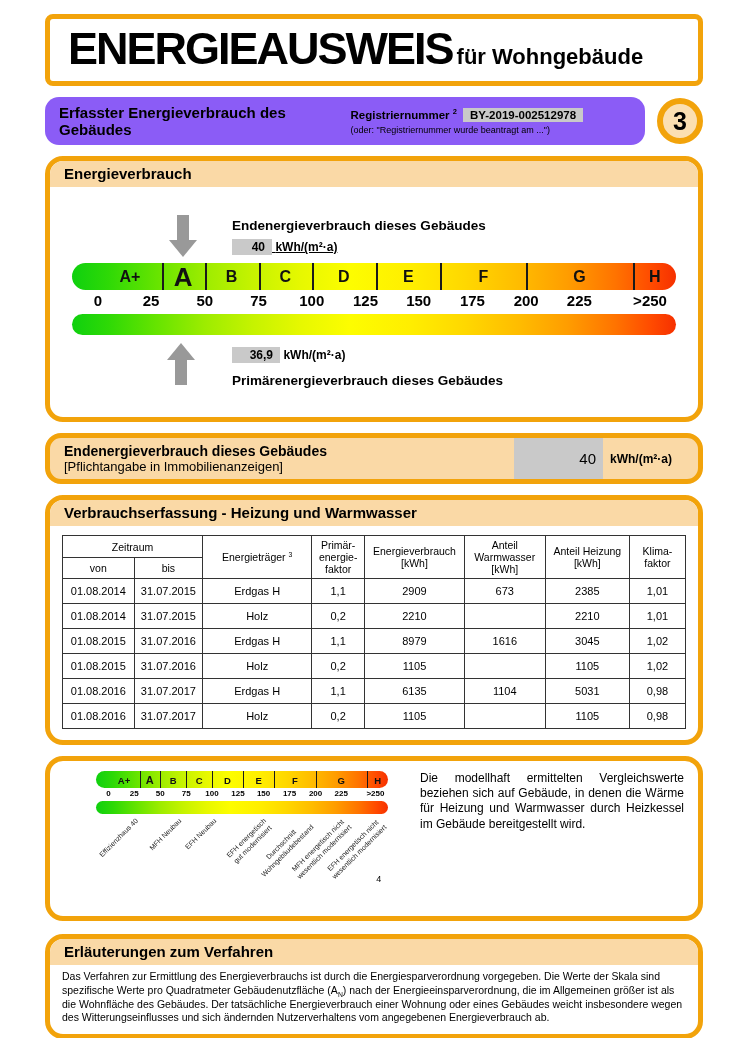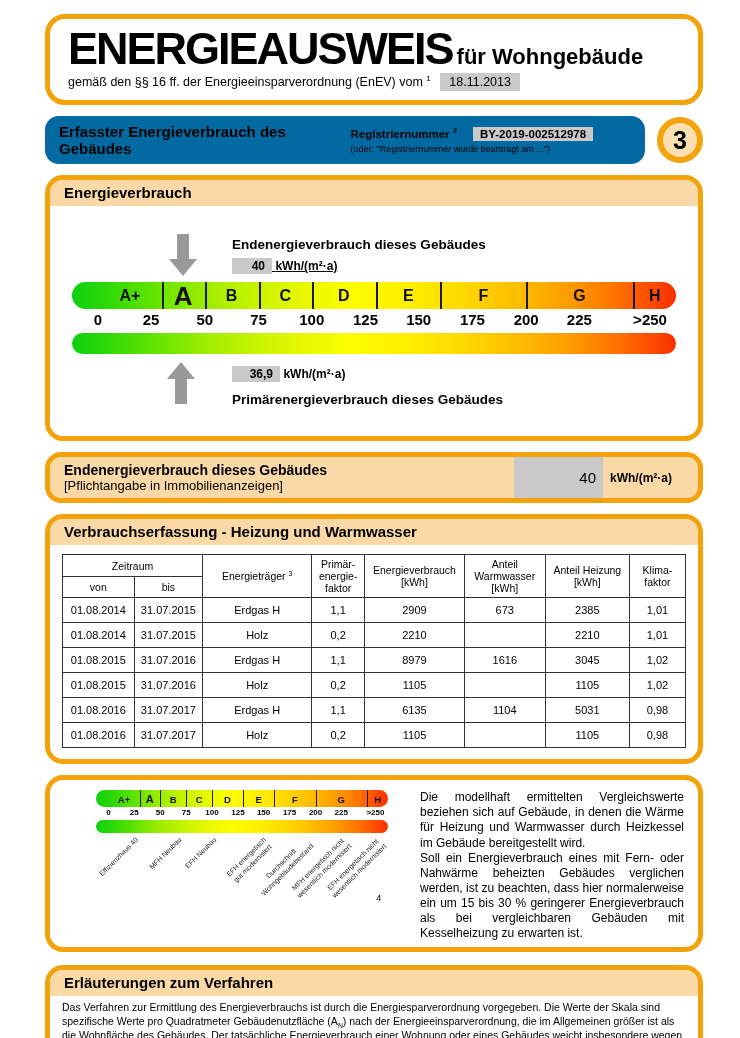--- a/index.html
+++ b/index.html
@@ -9,33 +9,33 @@
   sup{font-size:0.65em;vertical-align:super;line-height:0;}
   sub{font-size:0.65em;vertical-align:sub;line-height:0;}
   .chip{background:#c9c9c9;padding:1px 7px;display:inline-block;}
   .pre{white-space:pre-line;}
 
   
   .obox{border:5px solid #f2a30b;border-radius:18px;background:#fff;overflow:hidden;}
   .strip{background:#fad9a6;padding:4px 14px 5px 14px;font-weight:bold;font-size:15px;}
 
   
-  .header-box{border-radius:20px;padding:6px 18px 9px 18px;}
+  .header-box{border-radius:8px;padding:6px 18px 9px 18px;}
   .main-title{font-size:45px;font-weight:bold;letter-spacing:-2px;line-height:1.05;}
   .title-suffix{font-size:22px;font-weight:bold;margin-left:4px;}
   .law-line{font-size:12.5px;margin-top:1px;}
   .law-line .chip{margin-left:6px;padding:2px 9px;}
 
   
   .bar-row{display:flex;align-items:center;gap:12px;margin-top:11px;}
-  .section-bar{flex:1;background:#0369a1;border-radius:14px;padding:7px 14px;
+  .section-bar{flex:1;background:#8b5cf6;border-radius:14px;padding:7px 14px;
     display:flex;justify-content:space-between;align-items:center;min-height:38px;box-sizing:border-box;}
   .section-bar .s-title{font-weight:bold;font-size:15px;}
   .reg-block{width:292px;}
-  .reg-line1{font-size:11.5px;font-weight:bold;display:flex;align-items:baseline;gap:16px;}
+  .reg-line1{font-size:11.5px;font-weight:bold;display:flex;align-items:baseline;gap:6px;}
   .reg-line2{font-size:9px;margin-top:3px;}
   .page-circle{width:34px;height:34px;border:6px solid #f2a30b;border-radius:50%;
     background:#fbdfb2;display:flex;align-items:center;justify-content:center;
     font-size:25px;font-weight:bold;flex:0 0 auto;}
 
   
   .energy-box{margin-top:11px;}
   .energy-body{padding:4px 22px 8px 22px;}
   .annot{position:relative;}
   .annot-top{height:72px;}
@@ -110,25 +110,20 @@
 </style>
 </head>
 <body>
 
 <div class="page">
   <div class="inner">
 
     <div class="obox header-box">
       <div>
         <span class="main-title">ENERGIEAUSWEIS</span><span class="title-suffix">für Wohngebäude</span>
-      </div>
-      <div class="law-line">
-        <span>gemäß den §§ 16 ff. der Energieeinsparverordnung (EnEV) vom</span>
-        <sup>1</sup>
-        <span class="chip">18.11.2013</span>
       </div>
     </div>
 
     <div class="bar-row">
       <div class="section-bar">
         <span class="s-title">Erfasster Energieverbrauch des Gebäudes</span>
         <div class="reg-block">
           <div class="reg-line1">
             <span><span>Registriernummer</span>&nbsp;<sup>2</sup></span>
             <span class="chip">BY-2019-002512978</span>
@@ -381,21 +376,20 @@
 wesentlich modernisiert</span>
               </span>
               <span class="rlabel" style="left: 96%;">
                 <span>EFH energetisch nicht
 wesentlich modernisiert</span>
               </span>
             </div>
         </div>
         <div class="compare-right">
           <div>Die modellhaft ermittelten Vergleichswerte beziehen sich auf Gebäude, in denen die Wärme für Heizung und Warmwasser durch Heizkessel im Gebäude bereitgestellt wird.</div>
-          <div>Soll ein Energieverbrauch eines mit Fern- oder Nahwärme beheizten Gebäudes verglichen werden, ist zu beachten, dass hier normalerweise ein um 15 bis 30 % geringerer Energieverbrauch als bei vergleichbaren Gebäuden mit Kesselheizung zu erwarten ist.</div>
         </div>
       </div>
     </div>
 
     <div class="obox method-box">
       <div class="strip">Erläuterungen zum Verfahren</div>
       <div class="method-body">
         <span>Das Verfahren zur Ermittlung des Energieverbrauchs ist durch die Energiesparverordnung vorgegeben. Die Werte der Skala sind spezifische Werte pro Quadratmeter Gebäudenutzfläche (A</span><sub>N</sub><span>) nach der Energieeinsparverordnung, die im Allgemeinen größer ist als die Wohnfläche des Gebäudes. Der tatsächliche Energieverbrauch einer Wohnung oder eines Gebäudes weicht insbesondere wegen des Witterungseinflusses und sich ändernden Nutzerverhaltens vom angegebenen Energieverbrauch ab.</span>
       </div>
     </div>

